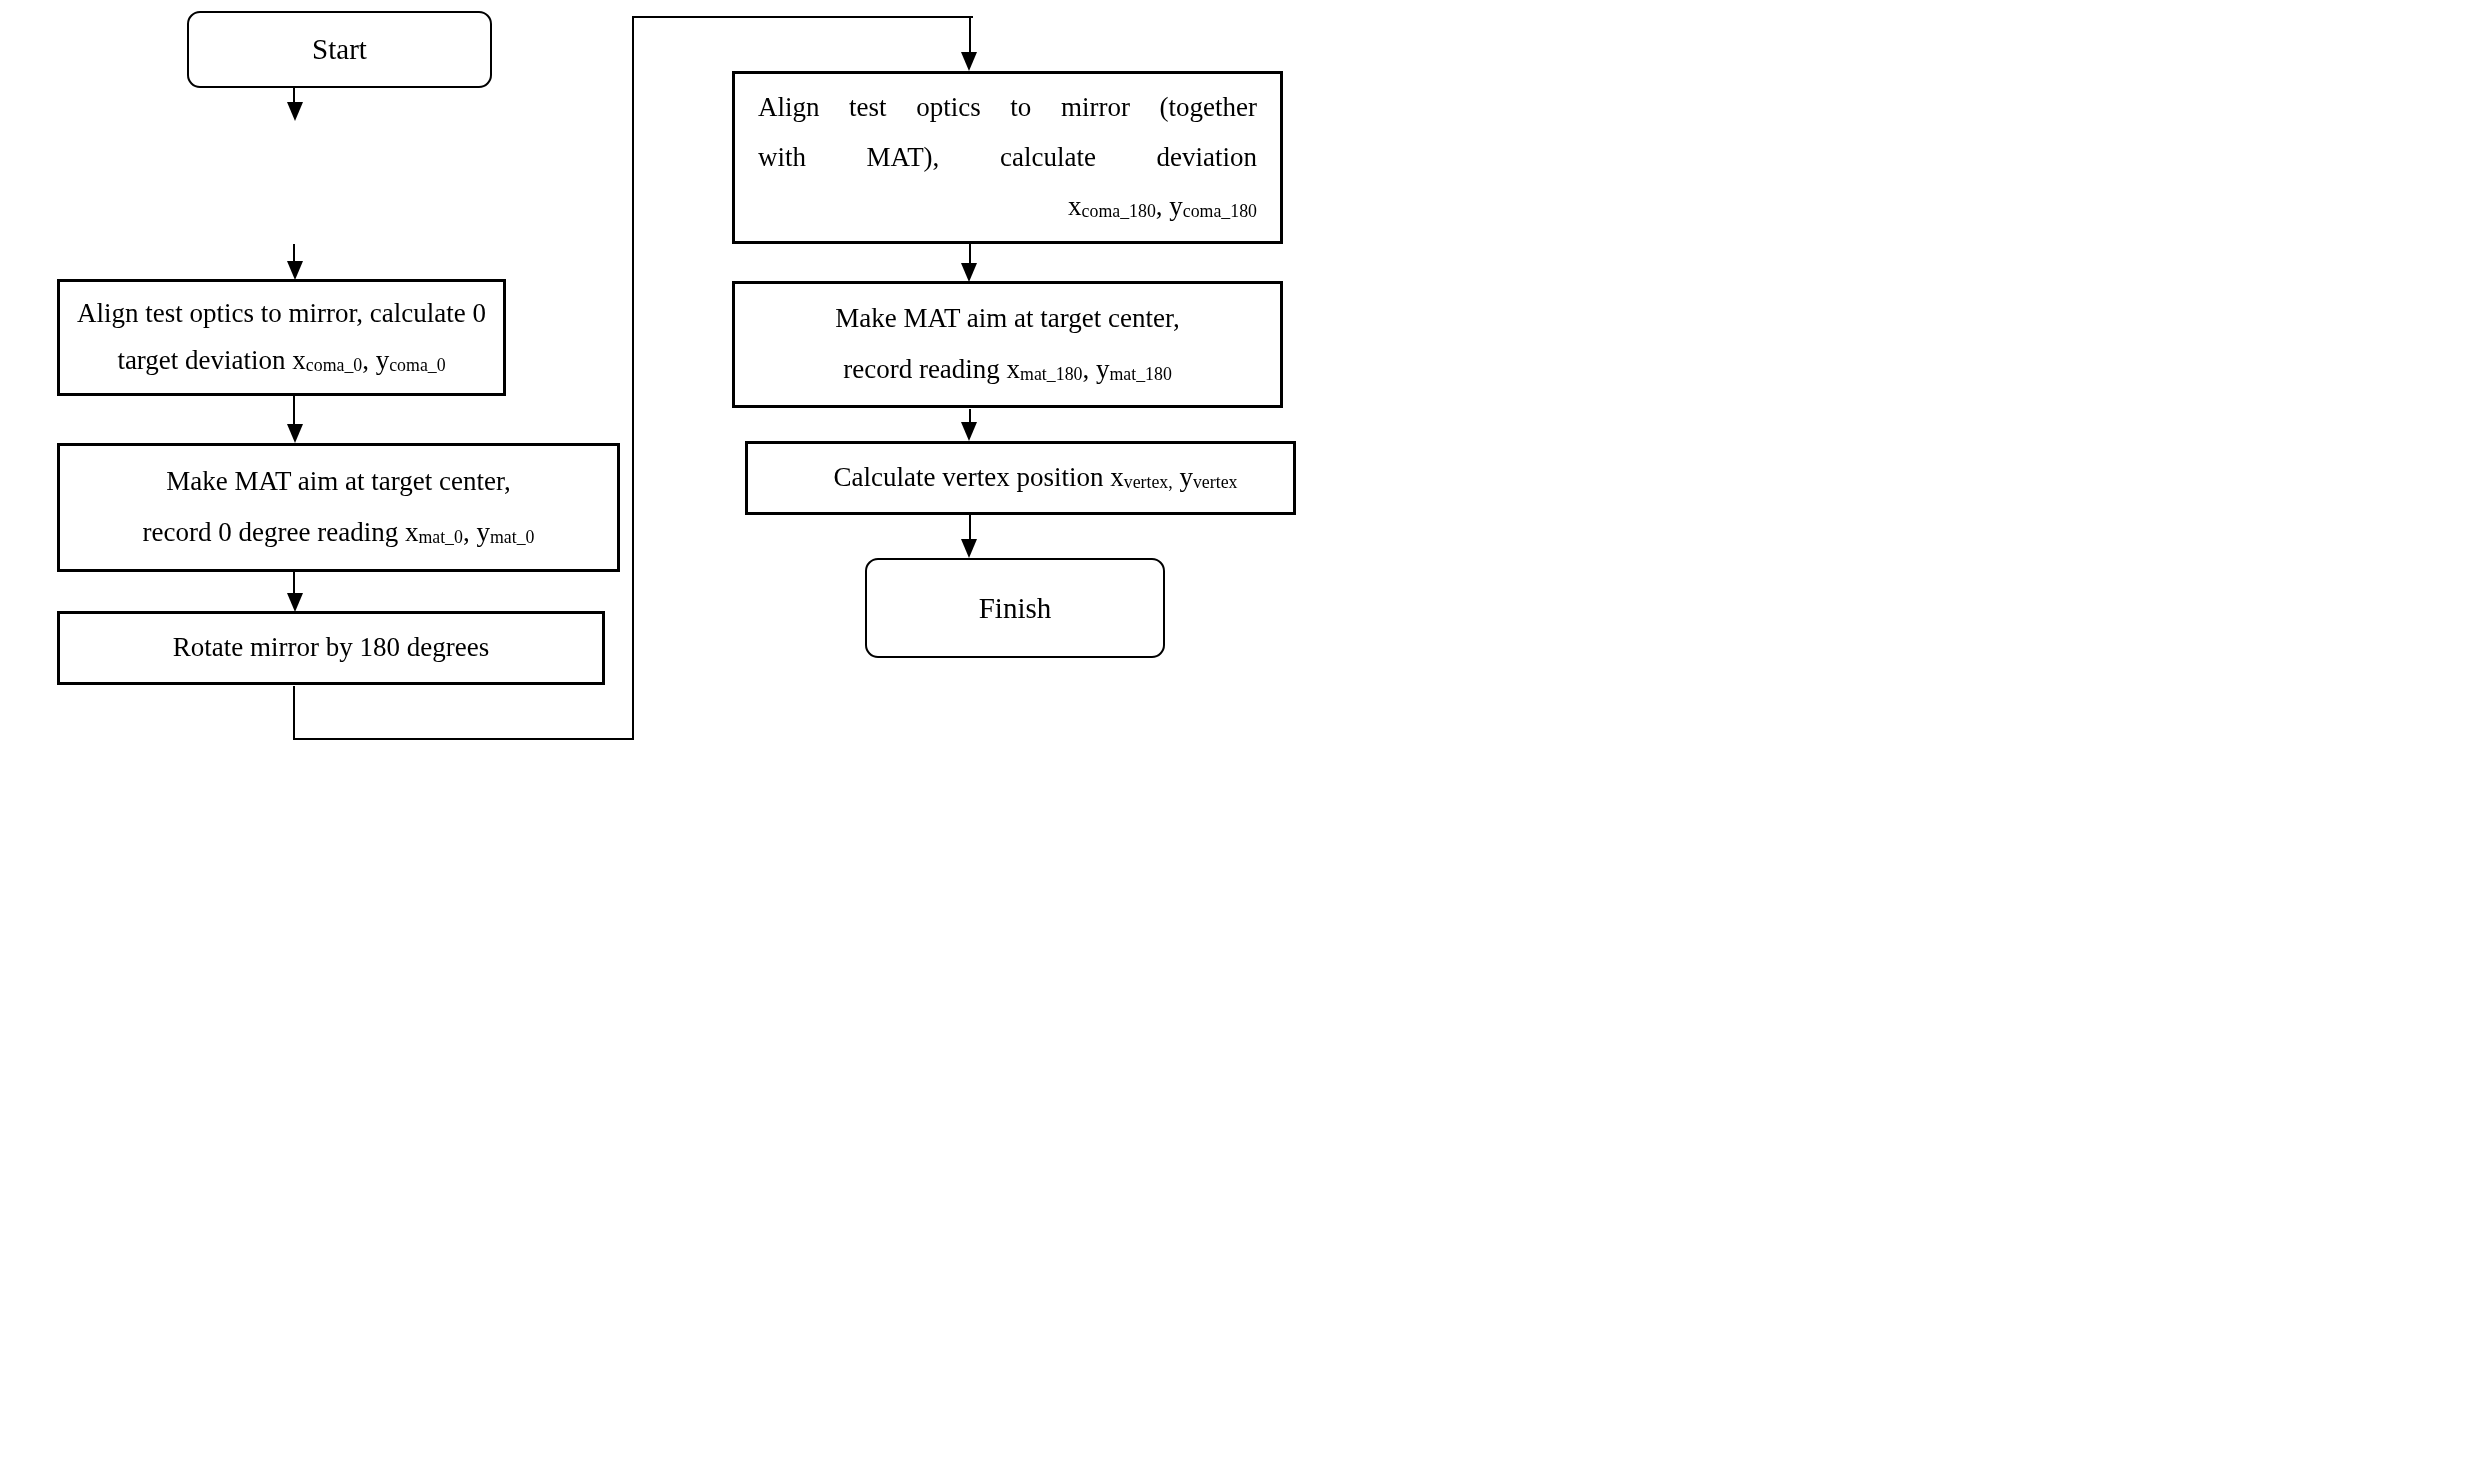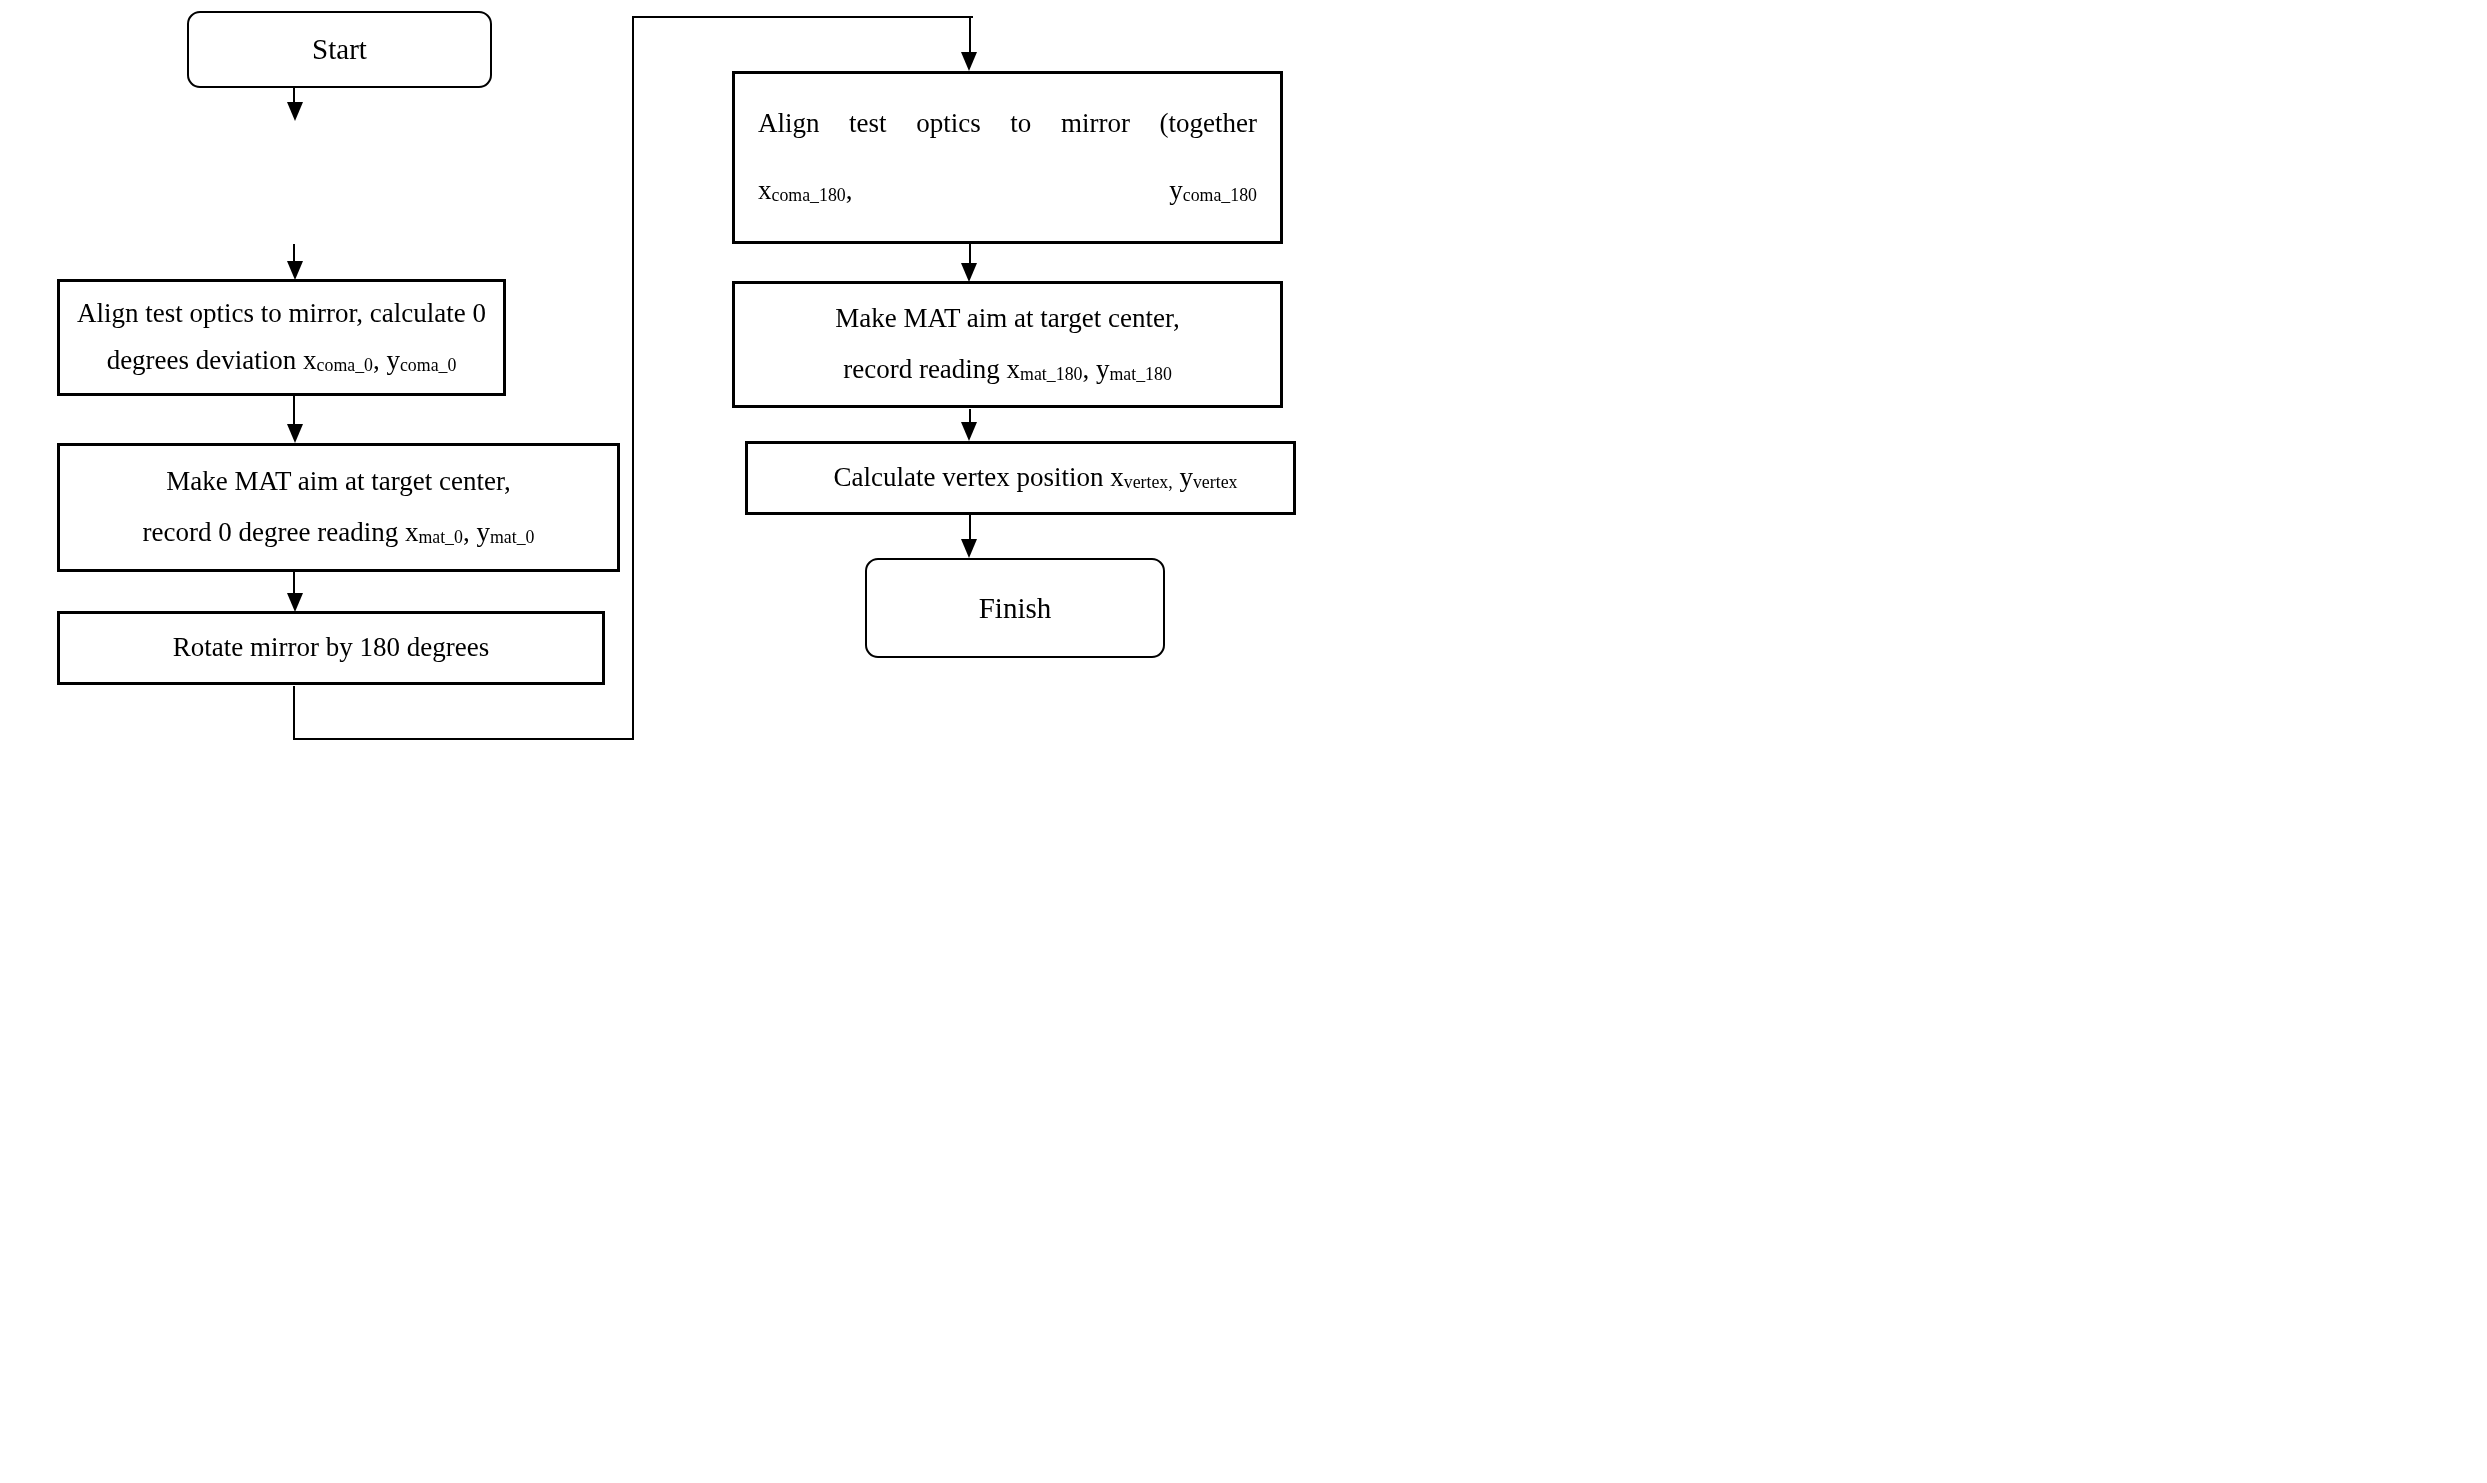--- a/index.html
+++ b/index.html
@@ -72,34 +72,35 @@
 
 <div class="canvas">
 
   <div class="box terminal" id="node-start">
     <span>Start</span>
   </div>
 
 
   <div class="box" id="node-align-optics-0">
       <div class="line"><span>Align test optics to mirror, calculate 0</span></div>
-      <div class="line"><span>degrees deviation x</span><sub>coma_0</sub><span>, y</span><sub>coma_0</sub></div>
+      <div class="line"><span>target deviation x</span><sub>coma_0</sub><span>, y</span><sub>coma_0</sub></div>
     </div>
 
   <div class="box" id="node-mat-aim-0">
       <div class="line"><span>Make MAT aim at target center,</span></div>
       <div class="line"><span>record 0 degree reading x</span><sub>mat_0</sub><span>, y</span><sub>mat_0</sub></div>
     </div>
 
   <div class="box" id="node-rotate-mirror">
       <div class="line"><span>Rotate mirror by 180 degrees</span></div>
     </div>
 
   <div class="box" id="node-align-optics-180">
       <div class="line"><span>Align test optics to mirror (together</span></div>
+      <div class="line"><span>with MAT), calculate deviation</span></div>
       <div class="line"><span>x</span><sub>coma_180</sub><span>, y</span><sub>coma_180</sub></div>
     </div>
 
   <div class="box" id="node-mat-aim-180">
       <div class="line"><span>Make MAT aim at target center,</span></div>
       <div class="line"><span>record reading x</span><sub>mat_180</sub><span>, y</span><sub>mat_180</sub></div>
     </div>
 
   <div class="box" id="node-calc-vertex">
       <div class="line"><span>Calculate vertex position x</span><sub>vertex,</sub><span> y</span><sub>vertex</sub></div>

